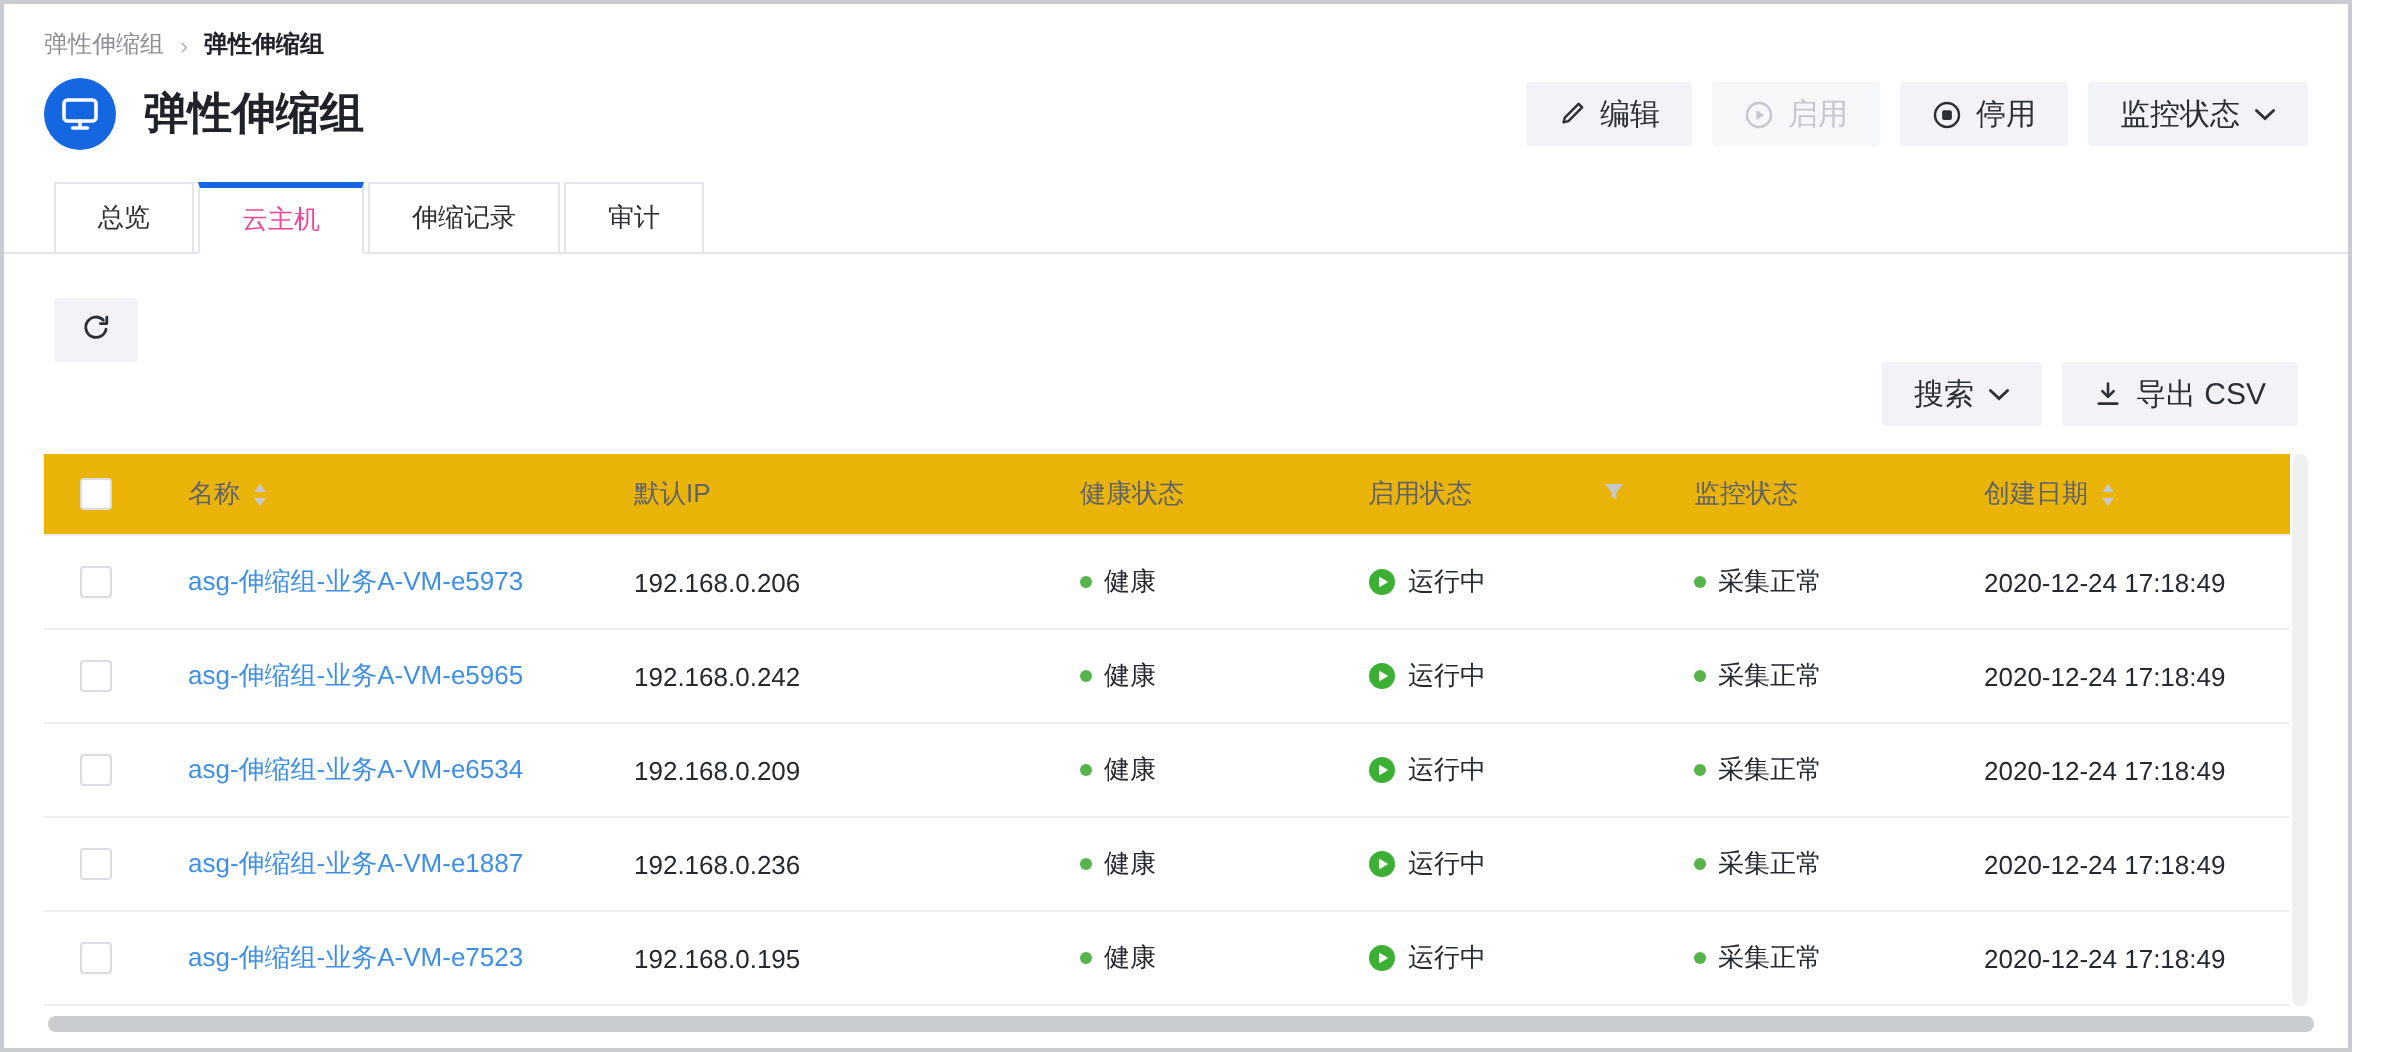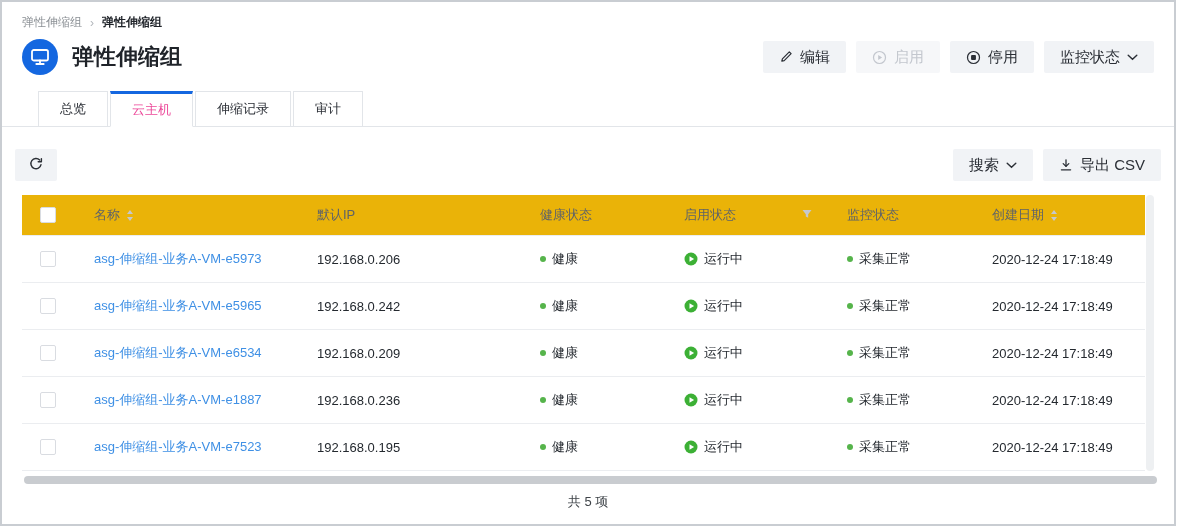--- a/index.html
+++ b/index.html
@@ -19,27 +19,27 @@
   .title-icon { width:36px; height:36px; border-radius:50%; background:#1467e0;
     display:flex; align-items:center; justify-content:center; flex:0 0 36px; }
   .page-title { font-size:22px; font-weight:600; color:#1f2329; margin-left:14px; }
   .actions { margin-left:auto; display:flex; gap:10px; }
   .btn { height:32px; padding:0 16px; background:#f1f3f6; border:none; border-radius:2px;
     font-size:15px; color:#2b2f36; display:inline-flex; align-items:center; gap:7px;
     cursor:pointer; font-family:inherit; white-space:nowrap; }
   .btn.disabled { color:#c3c7ce; background:#f6f7f9; cursor:default; }
   .btn svg { display:block; }
   
-  .tabbar { margin-top:16px; padding:0 36px; border-bottom:1px solid #e2e5e9; display:flex;text-align:center; }
+  .tabbar { margin-top:16px; padding:0 25px; border-bottom:1px solid #e2e5e9; display:flex;text-align:center; }
   .tab { height:36px; padding:0 21px; display:flex; align-items:center; font-size:13px;
     color:#2b2f36; background:#fff; border:1px solid #e2e5e9; margin-right:2px;
     margin-bottom:-1px; cursor:pointer; }
   .tab.active { border-top:3px solid #1467e0; border-bottom:1px solid #fff; color:#ec4899; }
   
-  .toolbar { display:flex; align-items:flex-end; margin:22px 13px 14px; }
+  .toolbar { display:flex; align-items:flex-start; margin:22px 25px 14px;flex-direction:column; }
   .icon-btn { width:42px; height:32px; background:#f1f3f6; border:none; border-radius:2px;
     display:flex; align-items:center; justify-content:center; cursor:pointer; }
   .toolbar-right { margin-left:auto; display:flex; gap:10px; }
   
   .table-area { margin:0 20px; position:relative; padding-right:9px; }
   .vscroll-track { position:absolute; right:0; top:0; width:8px; height:276px;
     background:#eef0f2; border-radius:4px; }
   .grid-row { display:grid; grid-template-columns:52px 223px 223px 144px 163px 145px 1fr;
     align-items:center; }
   .thead { height:41px; background:#eab308; color:#5f6368; font-size:13px;

